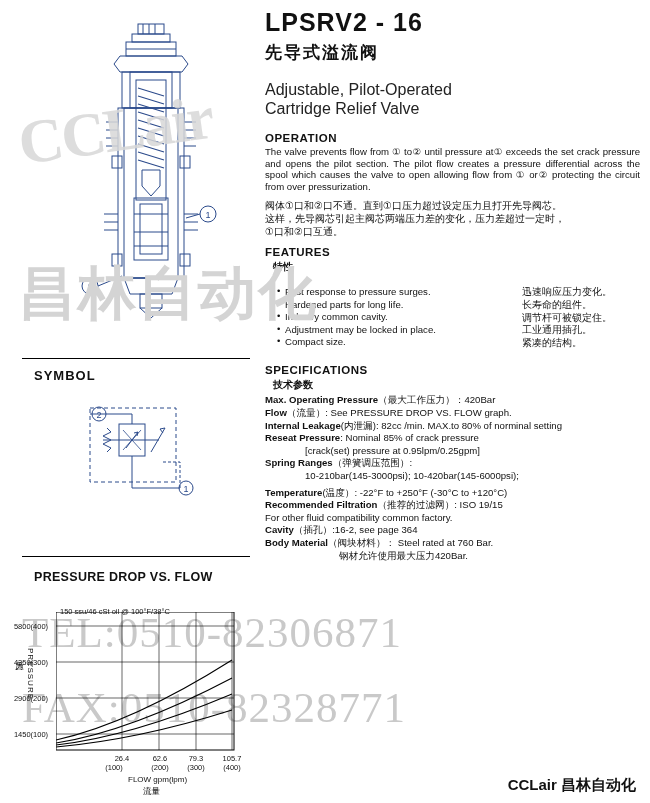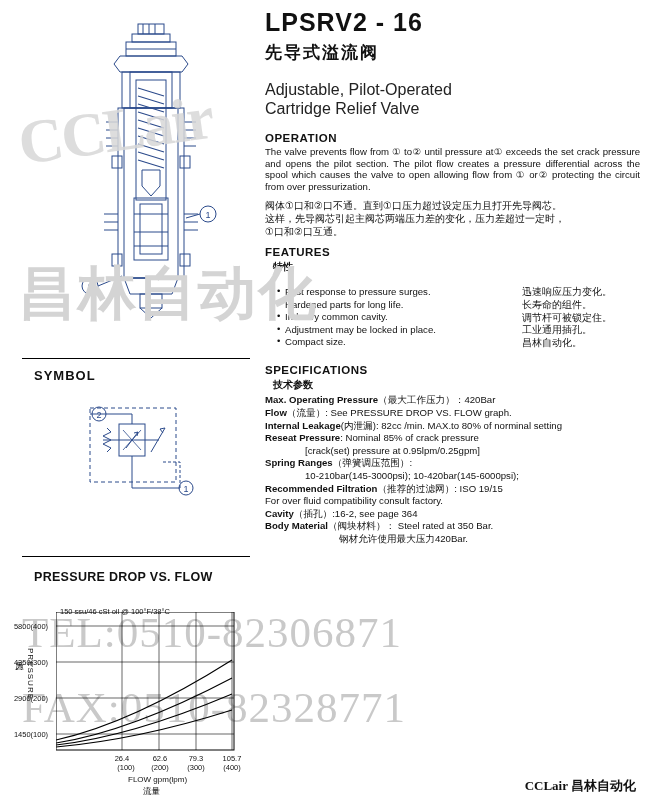--- a/index.html
+++ b/index.html
@@ -104,22 +104,22 @@
     position:absolute;left:128px;top:775px;font-size:8px;z-index:8;
   }
   .axis-x-cn{
     position:absolute;left:143px;top:786px;font-size:8.5px;
     font-family:"DejaVu Sans", sans-serif;z-index:8;
   }
   .ytick{position:absolute;font-size:7.5px;z-index:8;text-align:center;width:46px;}
   .xtick{position:absolute;font-size:7.5px;z-index:8;text-align:center;width:44px;}
 
   .footer{
-    position:absolute;right:14px;bottom:8px;font-size:13px;font-weight:bold;
-    font-family:Liberation Serif, serif;z-index:9;text-align:right;
+    position:absolute;right:14px;bottom:8px;font-size:15px;font-weight:bold;
+    font-family:Liberation Sans, sans-serif;z-index:9;text-align:right;
   }
   svg{display:block;}
   .dwg{position:absolute;z-index:4;}
 </style>
 </head>
 <body>
 
 <div class="page">
 
   <div class="dwg" style="left:60px;top:18px;">
@@ -234,21 +234,21 @@
   <div class="axis-y-en">PRESSURE</div>
   <div class="axis-x-en">FLOW gpm(lpm)</div>
   <div class="axis-x-cn">流量</div>
 
   <div class="ytick" style="left:8px;top:622px;">5800(400)</div>
   <div class="ytick" style="left:8px;top:658px;">4350(300)</div>
   <div class="ytick" style="left:8px;top:694px;">2900(200)</div>
   <div class="ytick" style="left:8px;top:730px;">1450(100)</div>
 
   <div class="xtick" style="left:100px;top:754px;">26.4</div>
-  <div class="xtick" style="left:104px;top:763px;">(100)</div>
+  <div class="xtick" style="left:92px;top:763px;">(100)</div>
   <div class="xtick" style="left:138px;top:754px;">62.6</div>
   <div class="xtick" style="left:138px;top:763px;">(200)</div>
   <div class="xtick" style="left:174px;top:754px;">79.3</div>
   <div class="xtick" style="left:174px;top:763px;">(300)</div>
   <div class="xtick" style="left:210px;top:754px;">105.7</div>
   <div class="xtick" style="left:210px;top:763px;">(400)</div>
 
   <div class="dwg" style="left:56px;top:612px;z-index:7;">
     <svg width="188" height="140" viewBox="0 0 188 140">
 
@@ -302,38 +302,39 @@
         <li>Hardened parts for long life.</li>
         <li>Industry common cavity.</li>
         <li>Adjustment may be locked in place.</li>
         <li>Compact size.</li>
       </ul>
       <div class="feat-cn">
         <div>迅速响应压力变化。</div>
         <div>长寿命的组件。</div>
         <div>调节杆可被锁定住。</div>
         <div>工业通用插孔。</div>
-        <div>昌林自动化。</div>
+        <div>紧凑的结构。</div>
       </div>
     </div>
 
     <div class="sec-head" style="margin-top:16px;">SPECIFICATIONS</div>
     <div class="sec-head-cn">技术参数</div>
 
     <div class="spec-list">
       <div><b>Max. Operating Pressure</b><span>（最大工作压力）：420Bar</span></div>
       <div><b>Flow</b><span>（流量）: See PRESSURE DROP VS. FLOW graph.</span></div>
       <div><b>Internal Leakage</b><span>(内泄漏): 82cc /min. MAX.to 80% of norminal setting</span></div>
       <div><b>Reseat Pressure</b><span>: Nominal 85% of crack pressure</span></div>
       <div class="indent2"><span>[crack(set) pressure at 0.95lpm/0.25gpm]</span></div>
       <div><b>Spring Ranges</b><span>（弹簧调压范围）:</span></div>
       <div class="indent2"><span>10-210bar(145-3000psi); 10-420bar(145-6000psi);</span></div>
+      <div style="margin-top:4px;"><b>Temperature</b><span>(温度）: -22°F to +250°F (-30°C to +120°C)</span></div>
       <div><b>Recommended Filtration</b><span>（推荐的过滤网）: ISO 19/15</span></div>
-      <div><span>For over fluid compatibility consult factory.</span></div>
+      <div><span>For other fluid compatibility common factory.</span></div>
       <div><b>Cavity</b><span>（插孔）:16-2, see page  364</span></div>
-      <div><b>Body Material</b><span>（阀块材料）： Steel rated at 350 Bar.</span></div>
+      <div><b>Body Material</b><span>（阀块材料）： Steel rated at 760 Bar.</span></div>
       <div class="indent3"><span>钢材允许使用最大压力420Bar.</span></div>
     </div>
   </div>
 
   <div class="footer">CCLair 昌林自动化</div>
 
 </div>
 
 </body></html>

